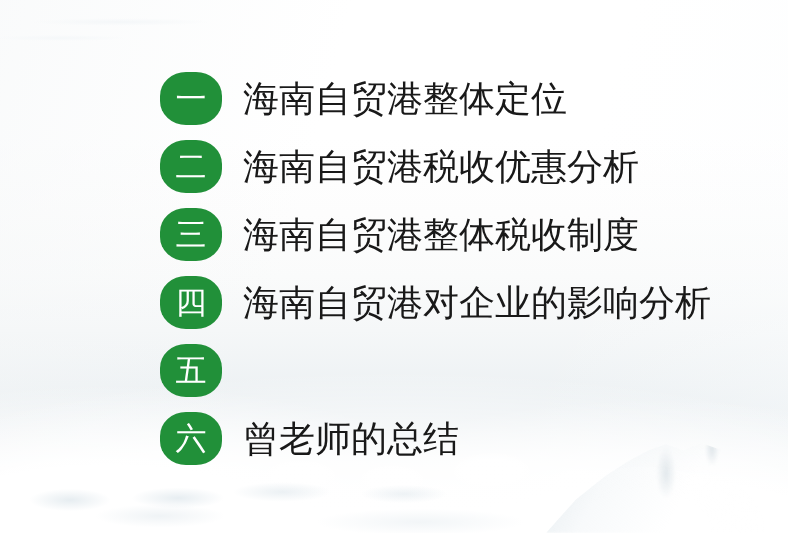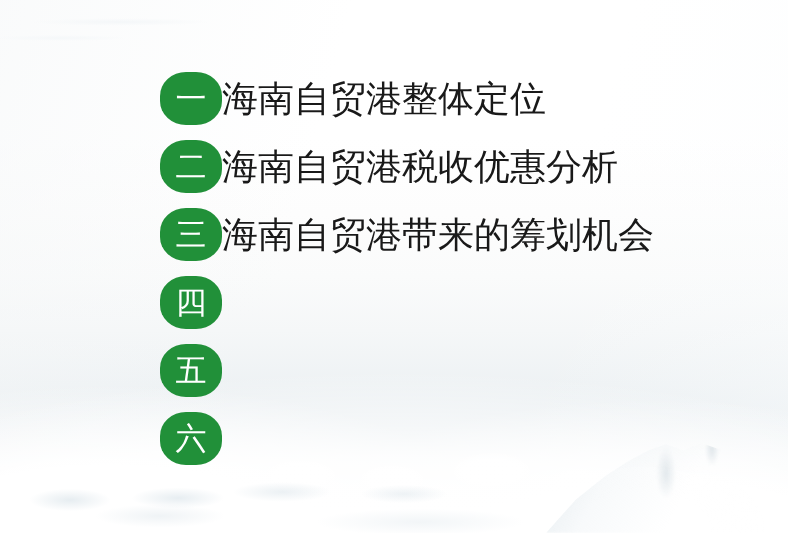--- a/index.html
+++ b/index.html
@@ -149,20 +149,21 @@
     align-items: center;
     justify-content: center;
     font-size: 31px;
     line-height: 1;
     font-weight: 400;
     font-family: "DejaVu Sans", "Liberation Sans", sans-serif;
     letter-spacing: 0;
   }
 
   .row-label {
+    margin-left: 21px;
     font-size: 36px;
     line-height: 1.05;
     color: #191919;
     white-space: nowrap;
     font-family: "DejaVu Sans", "Liberation Sans", sans-serif;
     font-weight: 400;
   }
 </style>
 </head>
 <body>
@@ -185,29 +186,31 @@
       <div class="row-label">海南自贸港整体定位</div>
     </div>
 
     <div class="agenda-row">
       <div class="row-badge">二</div>
       <div class="row-label">海南自贸港税收优惠分析</div>
     </div>
 
     <div class="agenda-row">
       <div class="row-badge">三</div>
-      <div class="row-label">海南自贸港带来的筹划机会</div>
+      <div class="row-label">海南自贸港整体税收制度</div>
     </div>
 
     <div class="agenda-row">
       <div class="row-badge">四</div>
+      <div class="row-label">海南自贸港对企业的影响分析</div>
     </div>
 
     <div class="agenda-row">
       <div class="row-badge">五</div>
     </div>
 
     <div class="agenda-row">
       <div class="row-badge">六</div>
+      <div class="row-label">曾老师的总结</div>
     </div>
 
   </div>
 </div>
 
 </body></html>

